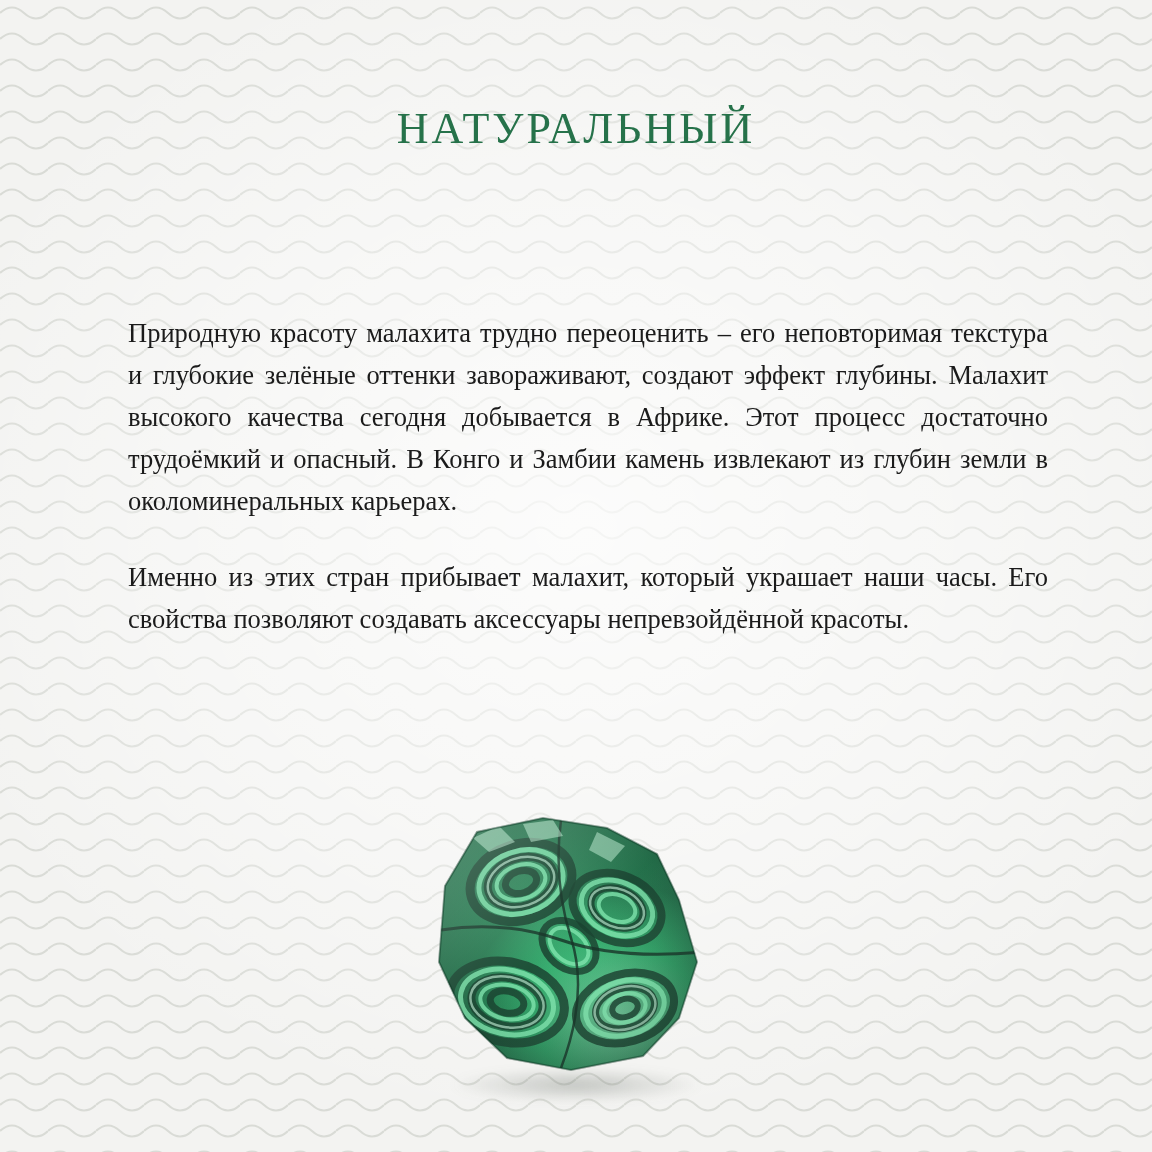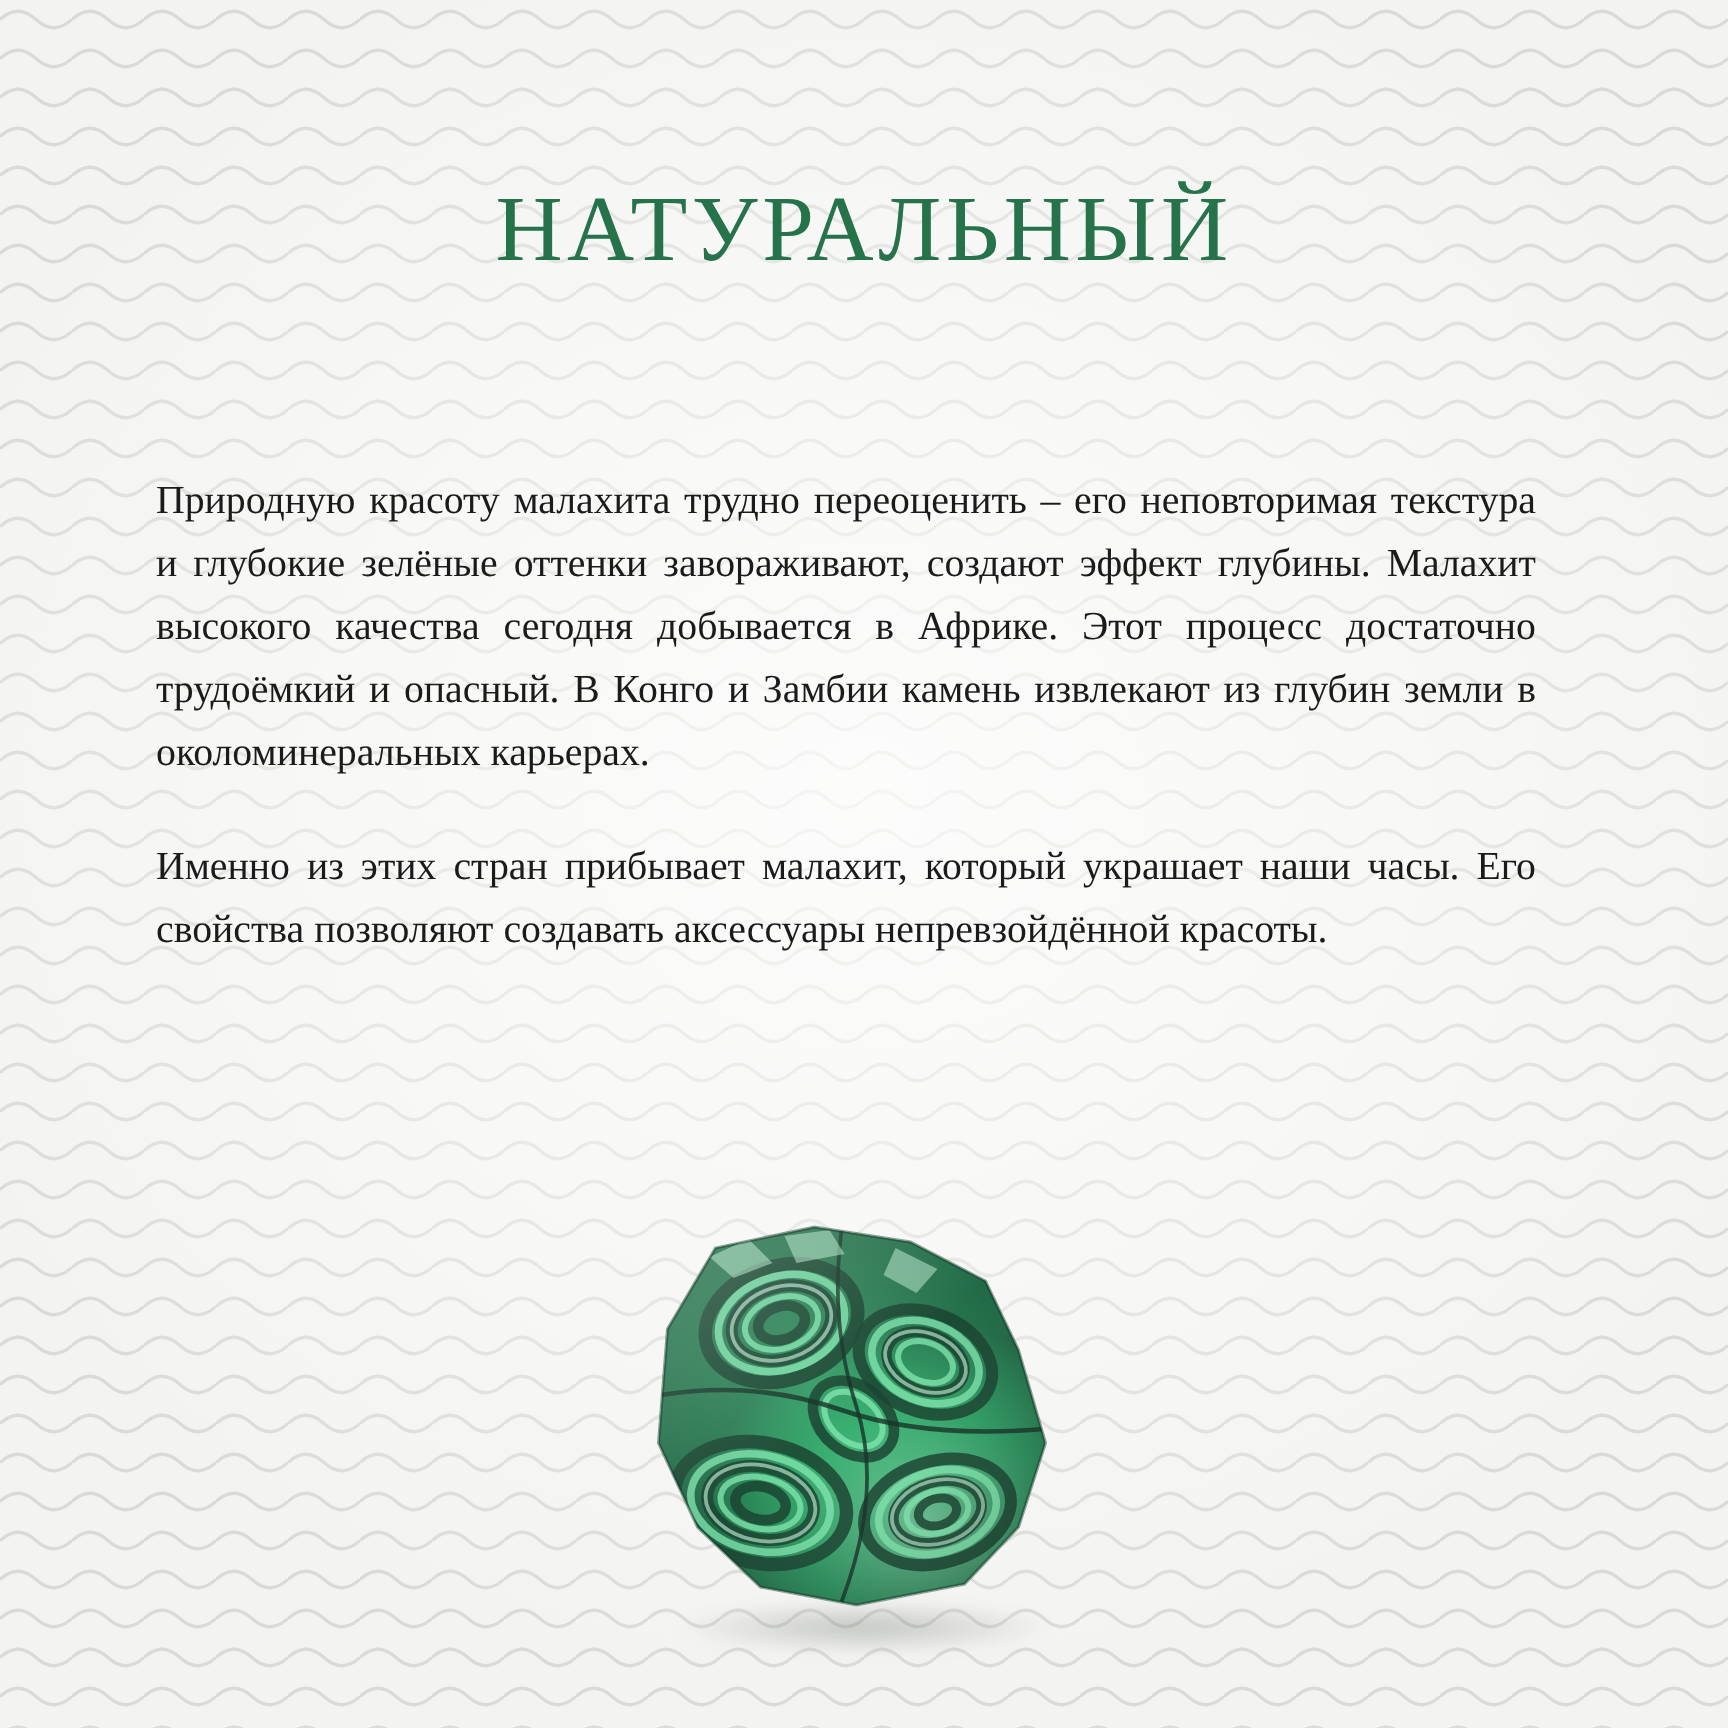--- a/index.html
+++ b/index.html
@@ -49,31 +49,31 @@
 
   
   .title {
     position: absolute;
     top: 72px;
     left: 0;
     right: 0;
     text-align: center;
     color: #26724a;
     font-family: "Liberation Serif", serif;
-    font-size: 62px;
+    font-size: 44px;
     letter-spacing: 3px;
     line-height: 1.28;
     font-weight: 400;
   }
   .title .line { display: block; }
 
   
   .body-copy {
     position: absolute;
-    left: 104px;
+    left: 128px;
     width: 920px;
     top: 312px;
     color: #1b1b1b;
     font-family: "Liberation Serif", serif;
     font-size: 26.5px;
     line-height: 42px;
     text-align: justify;
   }
   .body-copy p {
     margin: 0 0 34px 0;

